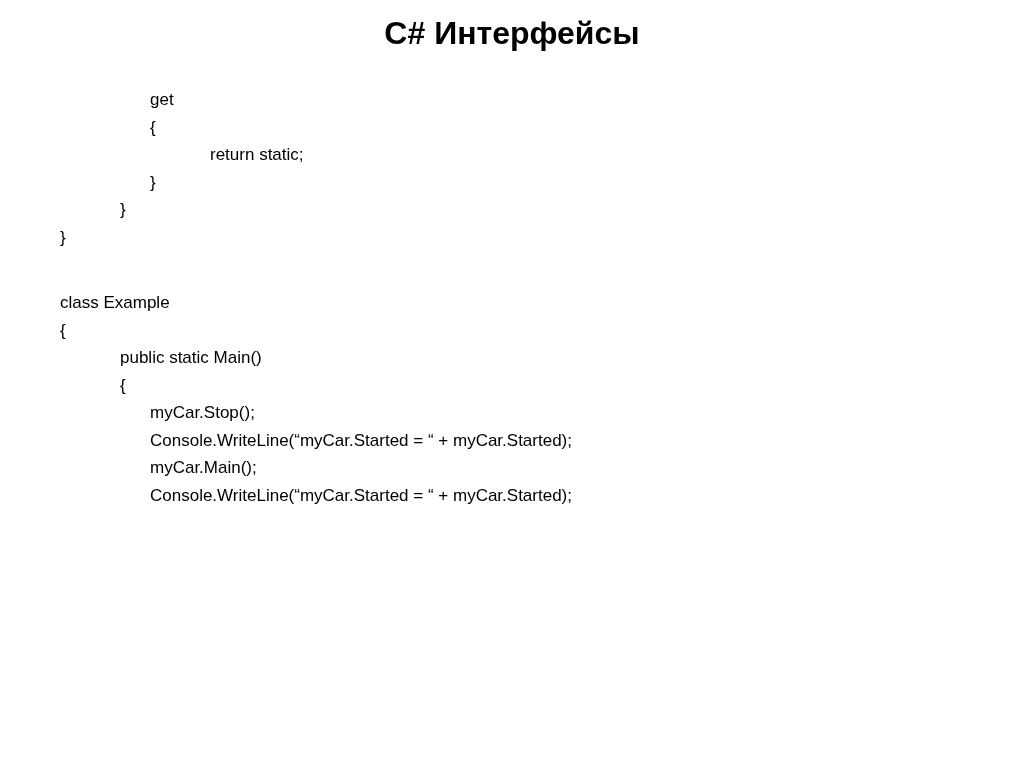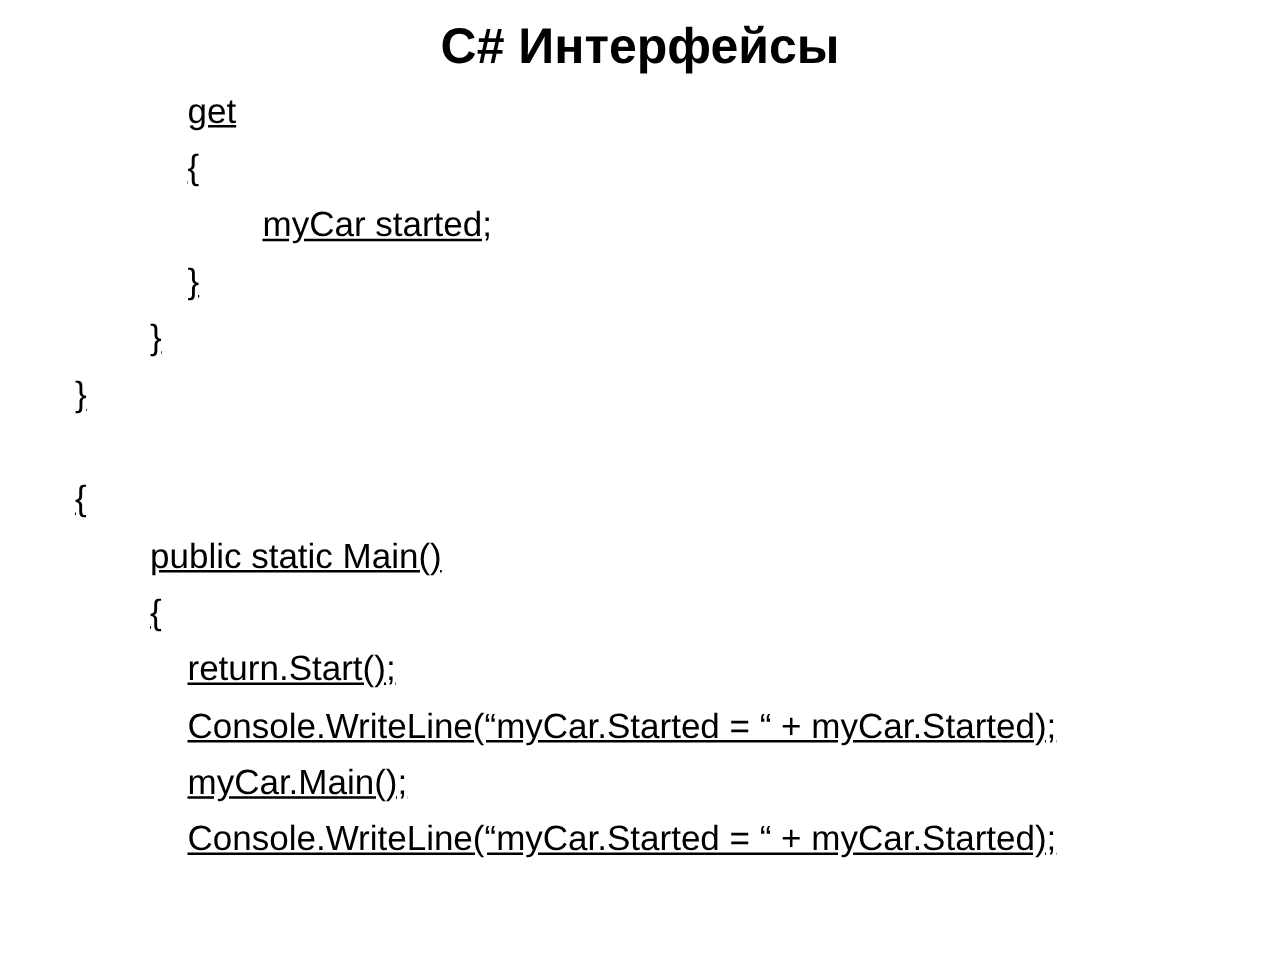--- a/index.html
+++ b/index.html
@@ -10,50 +10,50 @@
     body {
       width: 1024px;
       height: 768px;
       background: #ffffff;
       font-family: Arial, Helvetica, sans-serif;
       color: #000000;
       padding: 15px 60px 20px 60px;
     }
     .title {
       text-align: center;
-      font-size: 40px;
+      font-size: 32px;
       font-weight: bold;
-      margin-bottom: 6px;
+      margin-bottom: 34px;
     }
     .code {
-      font-size: 28px;
+      font-size: 17px;
       line-height: 1.62;
-      text-decoration: underline;
     }
     .code-line {
       white-space: pre;
     }
     .indent-1 { padding-left: 60px; }
     .indent-2 { padding-left: 90px; }
     .indent-3 { padding-left: 150px; }
     .blank { height: 38px; }
   </style>
 </head>
 <body>
 
 <div class="title">C#  Интерфейсы</div>
 
 <div class="code">
   <div class="code-line indent-2">get</div>
   <div class="code-line indent-2">{</div>
-  <div class="code-line indent-3">myCar started;</div>
+  <div class="code-line indent-3">return static;</div>
   <div class="code-line indent-2">}</div>
   <div class="code-line indent-1">}</div>
   <div class="code-line">}</div>
   <div class="blank"></div>
+  <div class="code-line">class Example</div>
   <div class="code-line">{</div>
   <div class="code-line indent-1">public static Main()</div>
   <div class="code-line indent-1">{</div>
-  <div class="code-line indent-2">return.Start();</div>
+  <div class="code-line indent-2">myCar.Stop();</div>
   <div class="code-line indent-2">Console.WriteLine(“myCar.Started = “ + myCar.Started);</div>
   <div class="code-line indent-2">myCar.Main();</div>
   <div class="code-line indent-2">Console.WriteLine(“myCar.Started = “ + myCar.Started);</div>
 </div>
 
 </body></html>

